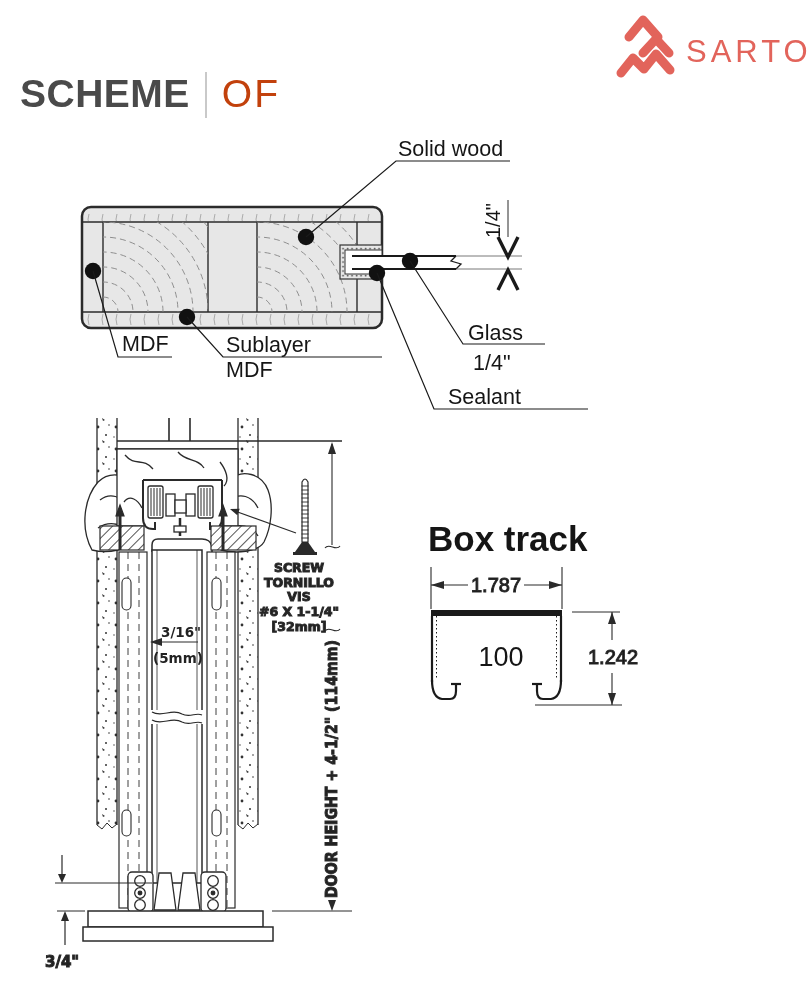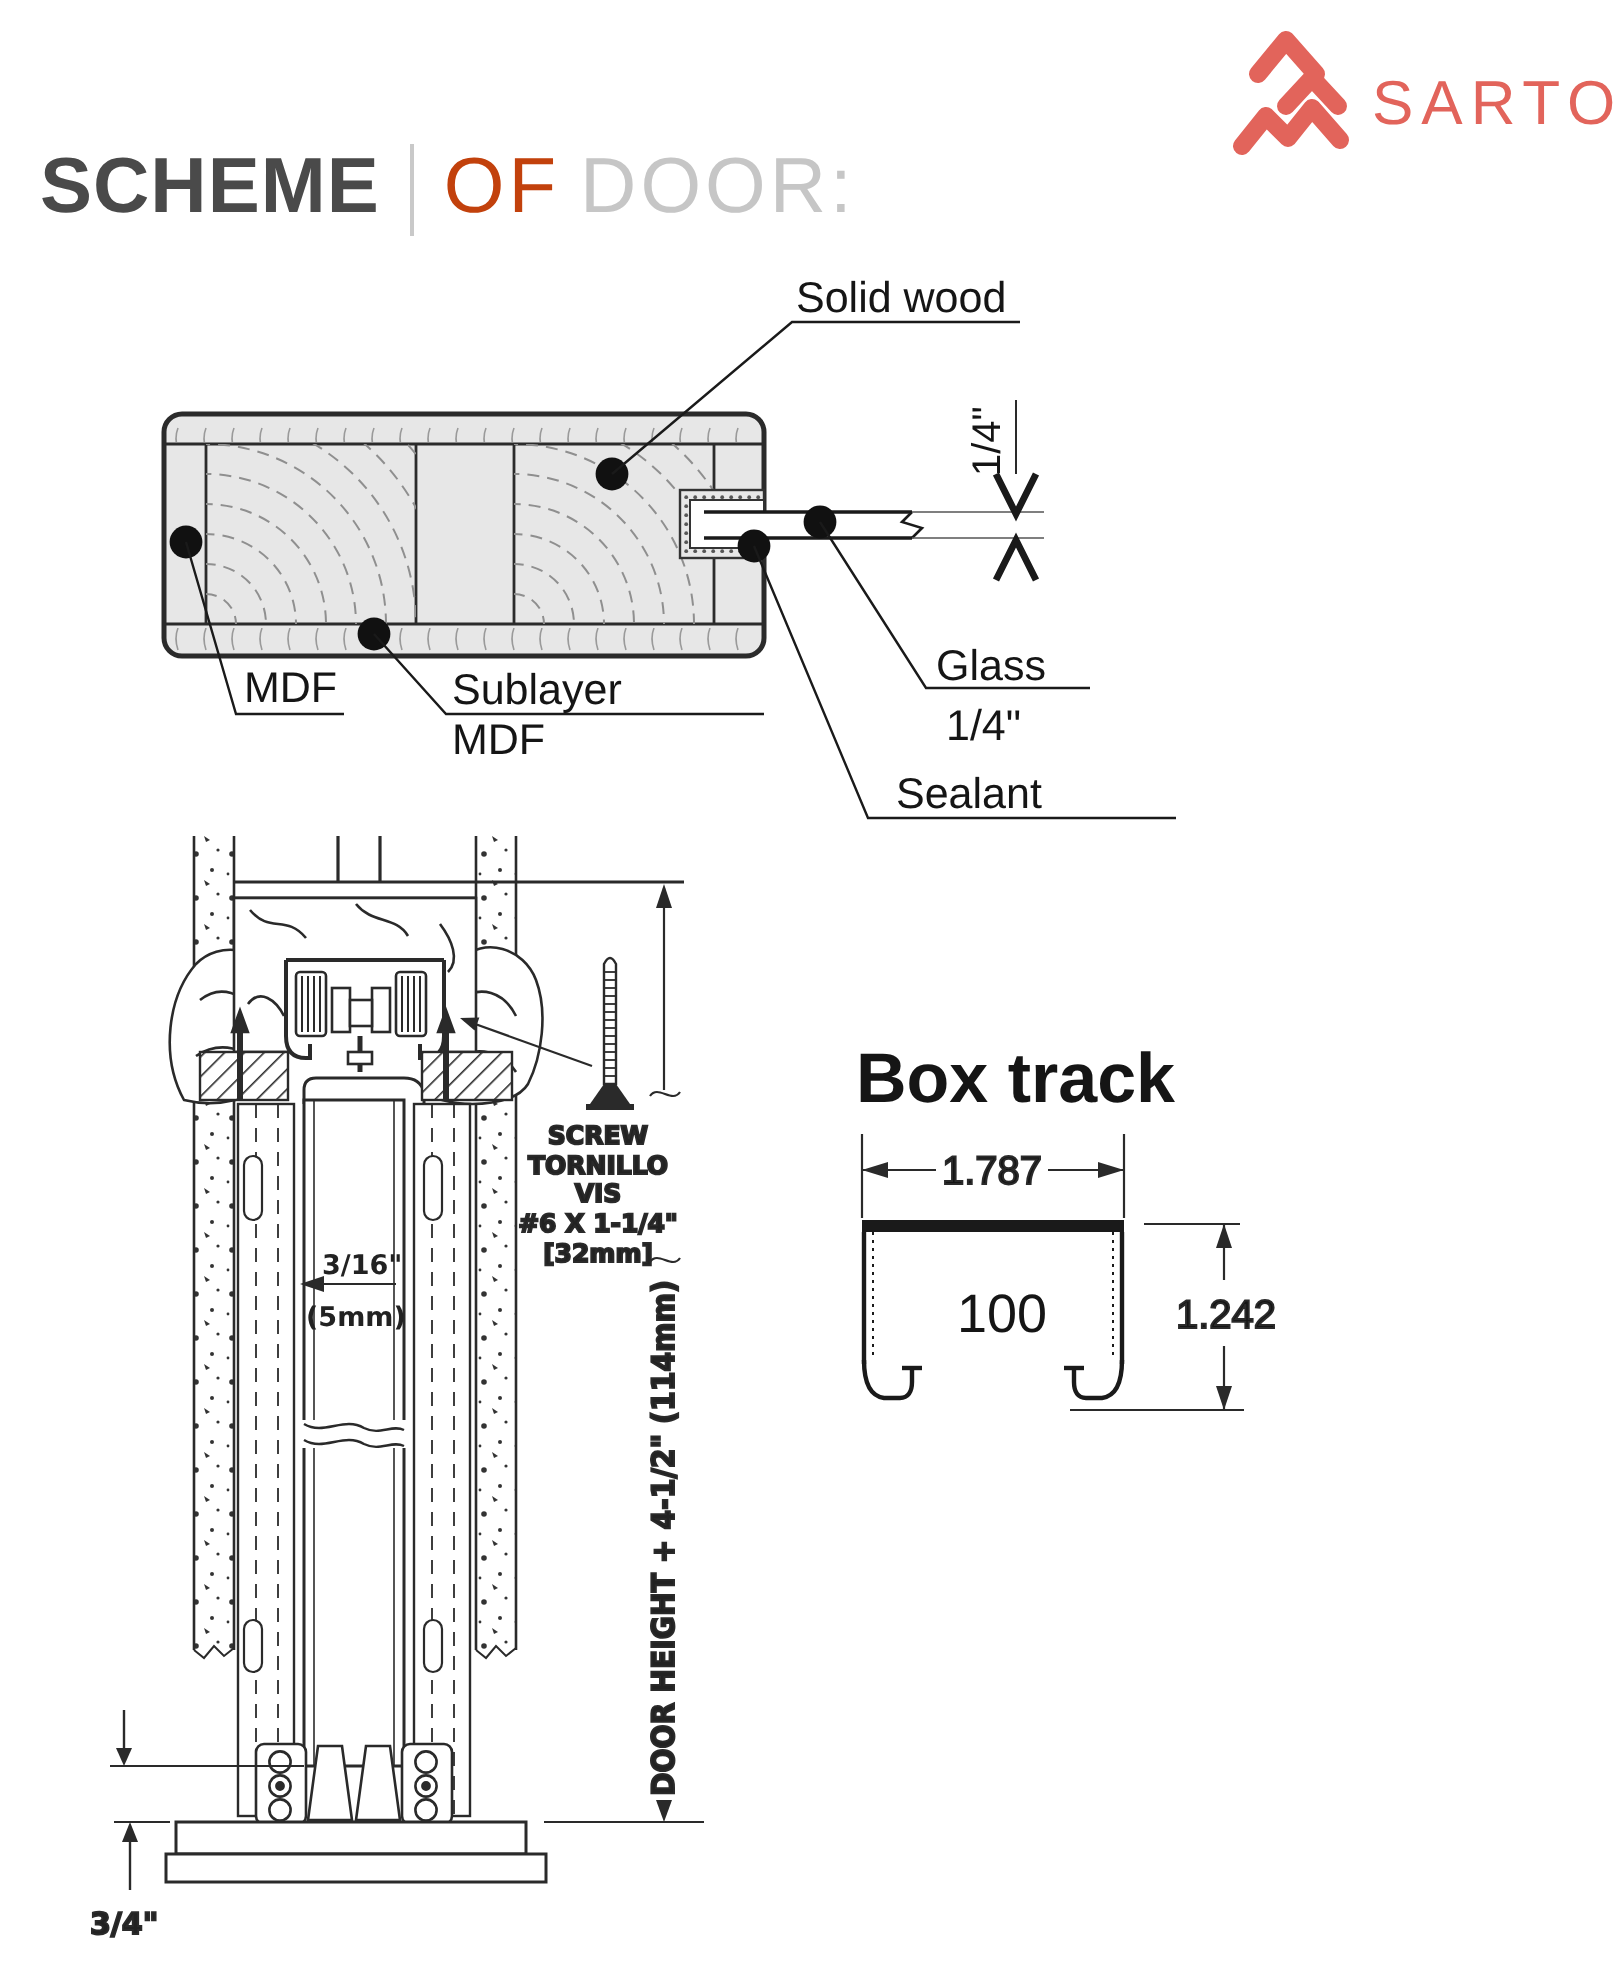--- a/index.html
+++ b/index.html
@@ -19,21 +19,20 @@
 </style>
 </head>
 <body>
 
 <div class="page">
 
   <div class="title-block">
     <span class="title-primary">SCHEME</span>
     <span class="title-divider"></span>
     <span class="title-of">OF</span>
-    <span class="title-secondary">DOOR:</span>
   </div>
 
   <div class="logo">
     <svg width="60" height="72" viewBox="0 0 60 72" style="position:static">
       <g stroke="#e2645b" stroke-width="9" fill="none" stroke-linecap="round" stroke-linejoin="round">
         <path d="M13,27 L27,10 L42,27"></path>
         <path d="M27,43 L40,29 L53,43"></path>
         <path d="M5,63 L17,48 L28,59 L40,44 L54,60"></path>
       </g>
     </svg>

